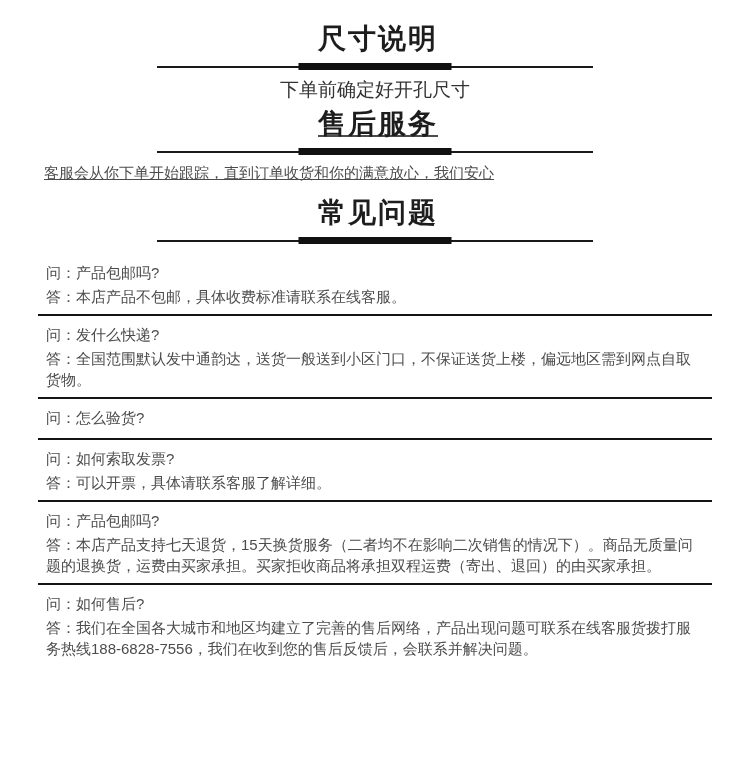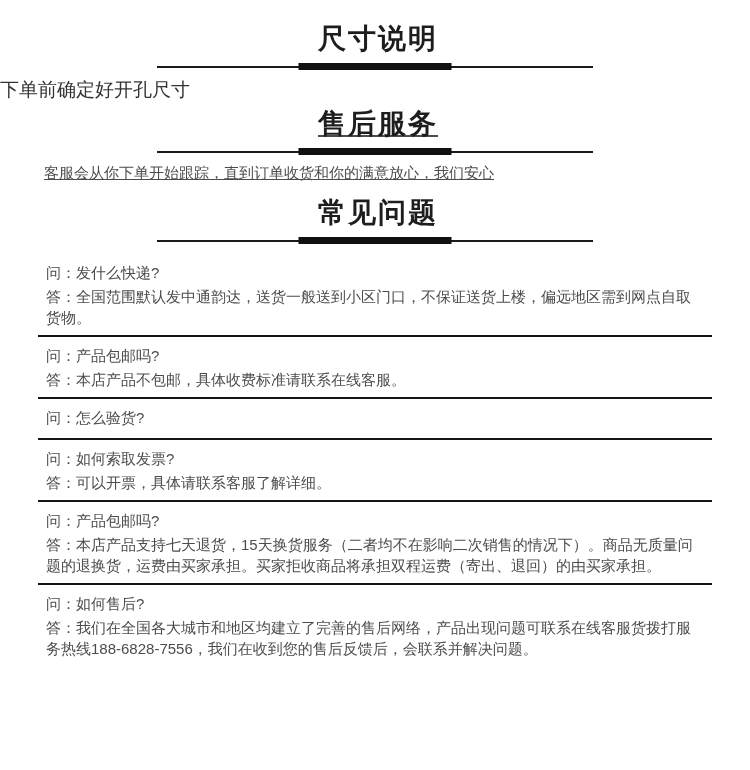--- a/index.html
+++ b/index.html
@@ -43,21 +43,21 @@
     width: 153px;
     height: 7px;
     background: #111111;
   }
   .subtitle {
     margin: 9px 0 0;
     font-size: 19px;
     line-height: 22px;
     font-weight: 400;
     color: #333333;
-    text-align: left;
+    text-align: center;
   }
   .body-text {
     margin: 7px 44px 0;
     font-size: 15px;
     line-height: 22px;
     color: #4c4c4c;
     text-align: left;
   }
   #section-size { padding-top: 24px; }
   #section-after-sales { margin-top: 8px; text-decoration: underline; }
@@ -107,26 +107,26 @@
 
   <section class="section" id="section-faq">
     <h1 class="sec-title">常见问题</h1>
     <div class="divider">
       <div class="line"></div>
       <div class="bar"></div>
     </div>
 
     <div class="faq-list">
       <div class="qa">
+        <p class="q">问：产品包邮吗?</p>
+        <p class="a">答：本店产品不包邮，具体收费标准请联系在线客服。</p>
+      </div>
+      <div class="qa">
         <p class="q">问：发什么快递?</p>
         <p class="a">答：全国范围默认发中通韵达，送货一般送到小区门口，不保证送货上楼，偏远地区需到网点自取货物。</p>
-      </div>
-      <div class="qa">
-        <p class="q">问：产品包邮吗?</p>
-        <p class="a">答：本店产品不包邮，具体收费标准请联系在线客服。</p>
       </div>
       <div class="qa">
         <p class="q">问：怎么验货?</p>
       </div>
       <div class="qa">
         <p class="q">问：如何索取发票?</p>
         <p class="a">答：可以开票，具体请联系客服了解详细。</p>
       </div>
       <div class="qa">
         <p class="q">问：产品包邮吗?</p>

